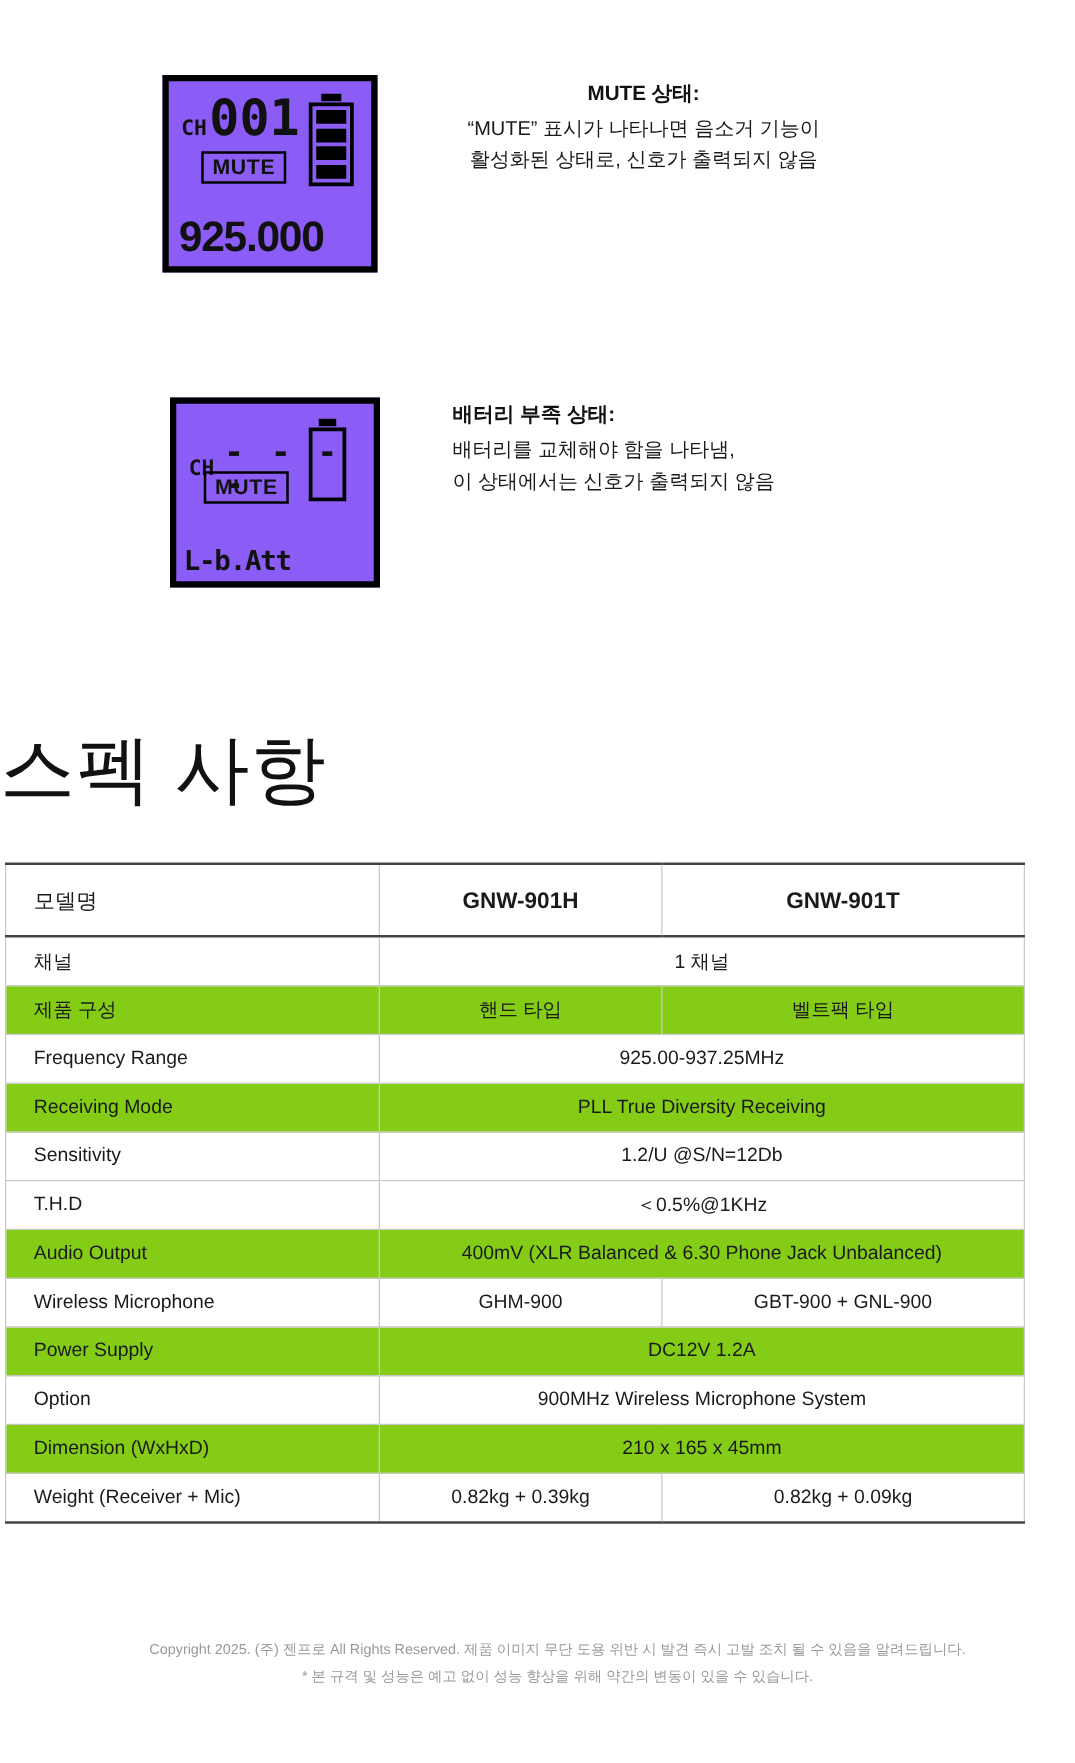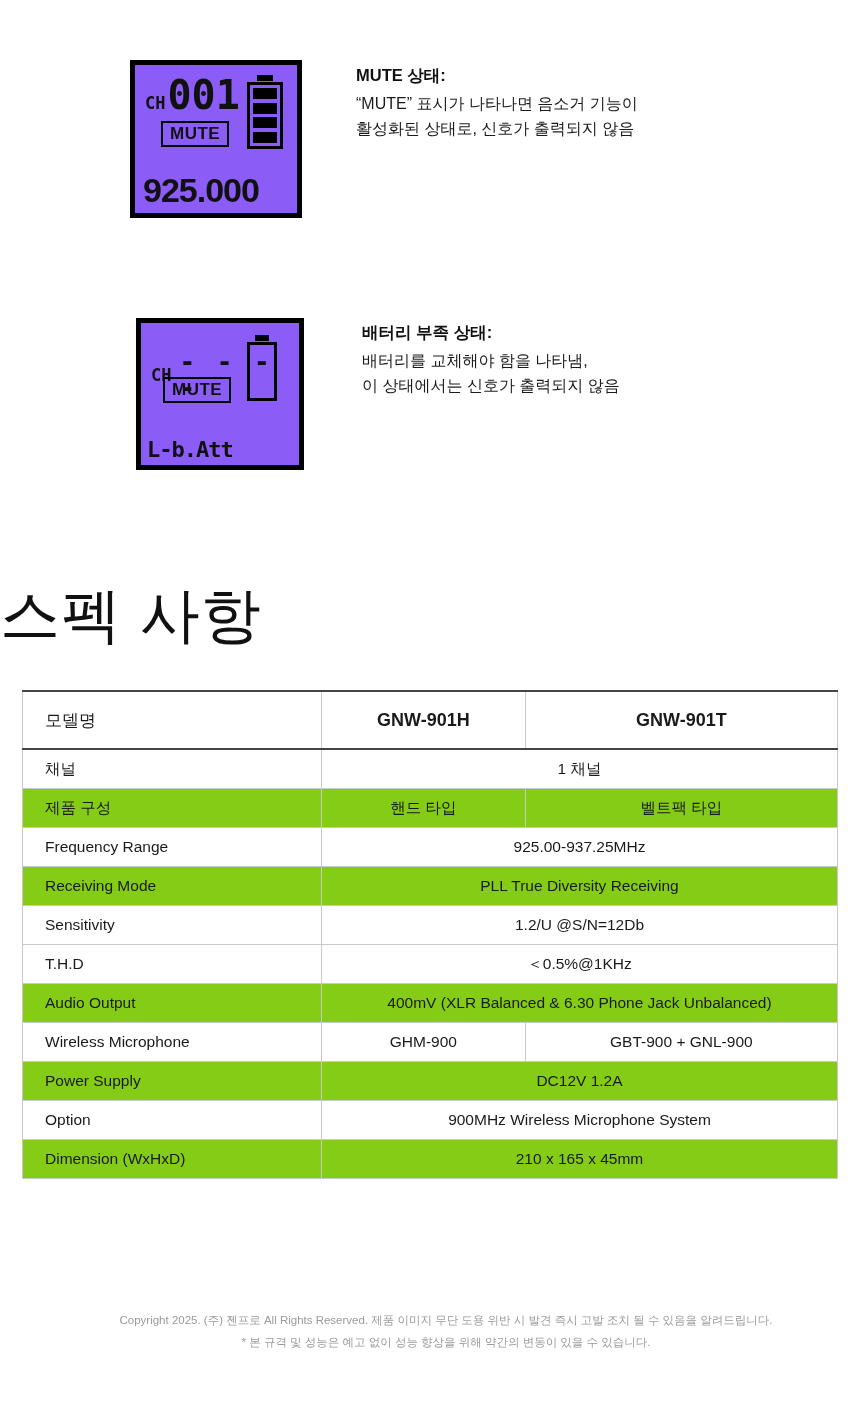--- a/index.html
+++ b/index.html
@@ -154,21 +154,21 @@
     font-weight: bold;
     font-size: 22px;
     line-height: 1;
     letter-spacing: -1px;
   }
 
   .status-text {
     margin-left: 0;
     position: absolute;
   }
-  #text-mute { left: 356px; top: 63px; }
+  #text-mute { left: 374px; top: 63px; text-align: center; }
   #text-lowbatt { left: 362px; top: 320px; }
 
   .status-title {
     font-weight: bold;
     font-size: 16.5px;
     line-height: 1.55;
     margin: 0 0 2px 0;
   }
   .status-desc {
     font-size: 16px;
@@ -187,21 +187,21 @@
     font-size: 60px;
     font-weight: normal;
     letter-spacing: 1px;
     line-height: 1.2;
   }
 
   
   .spec-table-wrap {
     position: absolute;
     top: 690px;
-    left: 22px;
+    left: 4px;
     width: 816px;
   }
   table.spec {
     border-collapse: collapse;
     width: 100%;
     font-size: 15.5px;
   }
   table.spec td {
     border: 1px solid #c9c9c9;
     padding: 0;
@@ -340,20 +340,25 @@
           <td colspan="2">DC12V   1.2A</td>
         </tr>
         <tr>
           <td class="label">Option</td>
           <td colspan="2">900MHz Wireless Microphone System</td>
         </tr>
         <tr class=" shade">
           <td class="label">Dimension (WxHxD)</td>
           <td colspan="2">210 x 165 x 45mm</td>
         </tr>
+        <tr class=" last">
+          <td class="label">Weight (Receiver + Mic)</td>
+          <td>0.82kg + 0.39kg</td>
+          <td>0.82kg + 0.09kg</td>
+        </tr>
       </tbody>
   </table>
 </div>
 
 <div class="footer">
   <div>Copyright 2025. (주) 젠프로 All Rights Reserved. 제품 이미지 무단 도용 위반 시 발견 즉시 고발 조치 될 수 있음을 알려드립니다.</div>
   <div>* 본 규격 및 성능은 예고 없이 성능 향상을 위해 약간의 변동이 있을 수 있습니다.</div>
 </div>
 
 </body></html>

